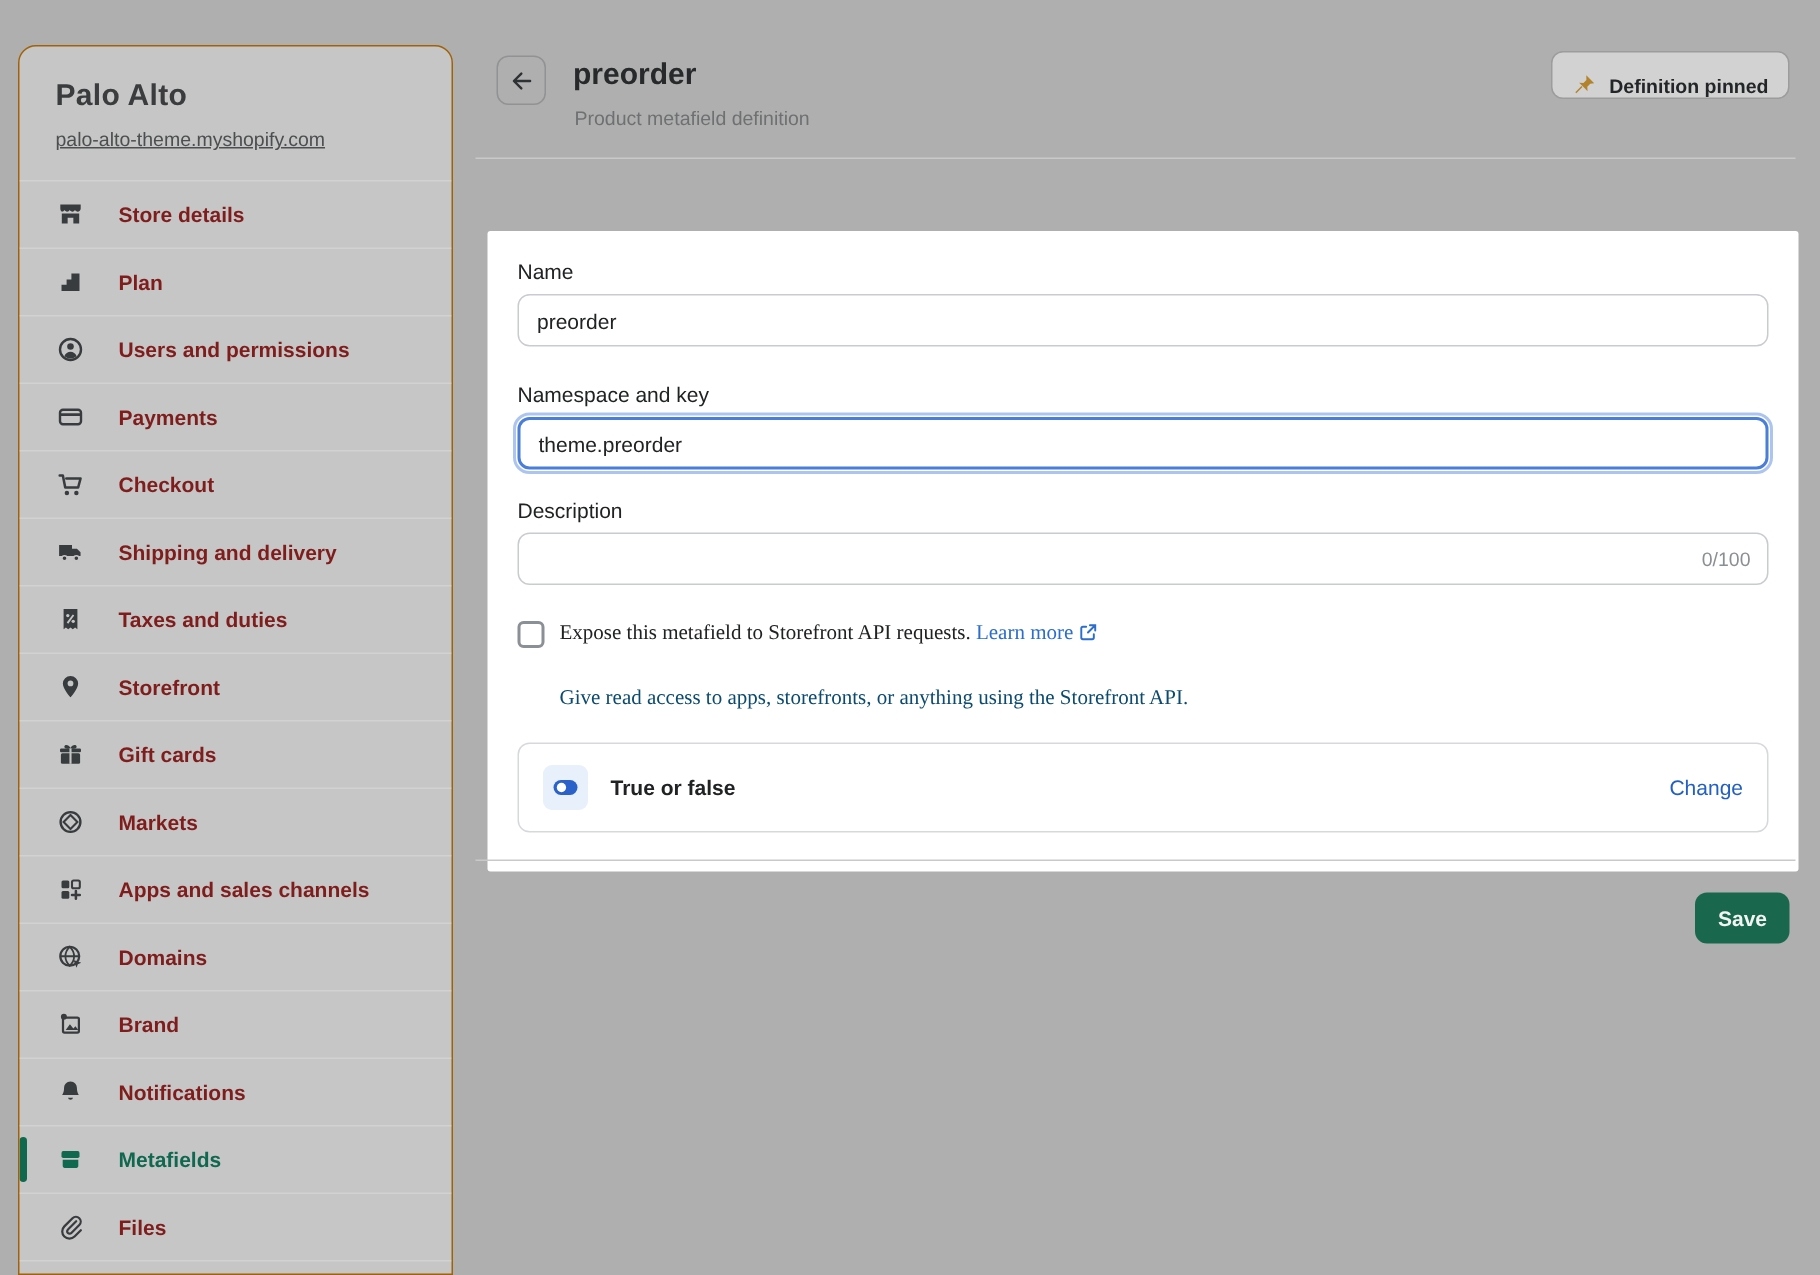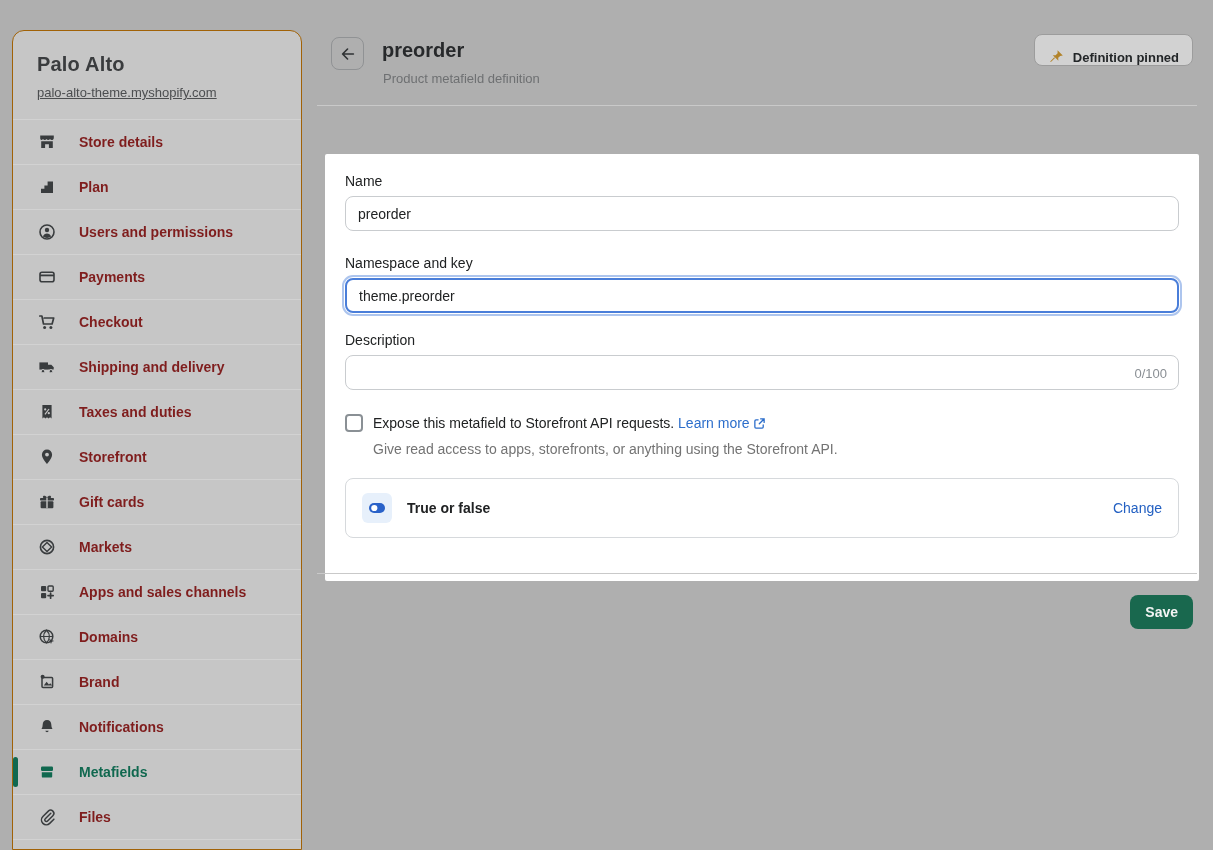--- a/index.html
+++ b/index.html
@@ -66,30 +66,30 @@
     outline:2px solid rgba(74,126,217,.45); outline-offset:1px;
   }
   .field-help { font-size:14px; color:#84888b; line-height:20px; margin-top:5px; }
   .f-namespace { margin-top:22px; }
   .f-description { margin-top:17px; }
   .input-wrap { position:relative; }
   .char-counter {
     position:absolute; right:12px; top:50%; transform:translateY(-50%);
     font-size:13px; color:#8a8f94; pointer-events:none;
   }
-  .checkbox-row { margin-top:23px; display:flex; align-items:flex-start; }
+  .checkbox-row { margin-top:23px; display:flex; align-items:flex-start;font-family:Liberation Serif, serif; }
   .checkbox {
     width:18px; height:18px; border:2px solid #8a9095; border-radius:4px;
     background:#fff; margin-top:1px; cursor:pointer; flex:0 0 18px;
   }
   .checkbox-text { margin-left:10px; }
   .checkbox-line { font-size:14px; color:#202223; line-height:20px; }
   .inline-link { color:#2c6ecb; text-decoration:none; cursor:pointer; }
   .ext-icon { vertical-align:-2px; margin-left:3px; }
-  .checkbox-help { font-size:14px; color:#737373; line-height:20px; margin-top:6px; }
+  .checkbox-help { font-size:14px; color:#0c4a6e; line-height:20px; margin-top:23px; }
   .type-box {
     margin-top:19px; height:60px; border:1px solid #d6d9dc; border-radius:8px;
     display:flex; align-items:center; padding:4px 16px;
   }
   .type-tile {
     width:30px; height:30px; border-radius:6px; background:#e7f0fb;
     display:flex; align-items:center; justify-content:center; flex:0 0 30px;
   }
   .type-label { margin-left:15px; font-size:14px; font-weight:700; color:#202223; }
   .change-link { margin-left:auto; font-size:14px; color:#2360c2; text-decoration:none; cursor:pointer; }

